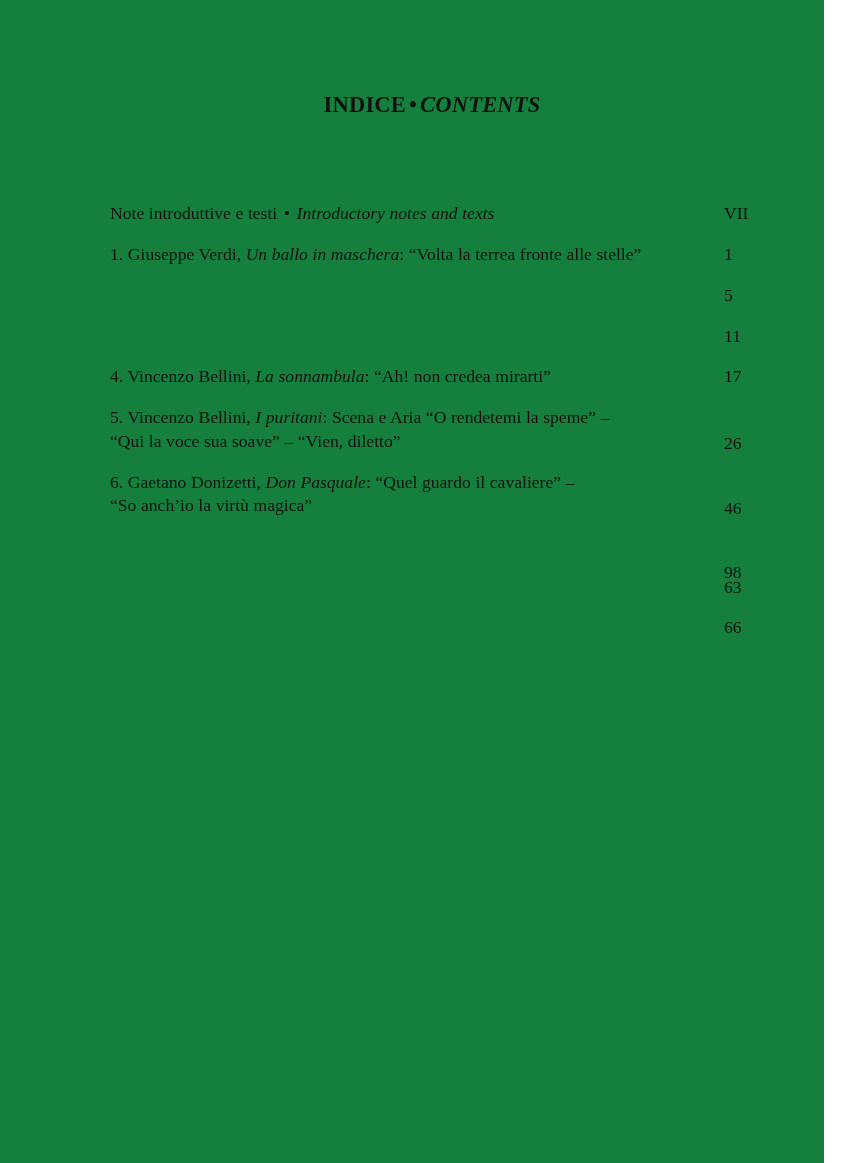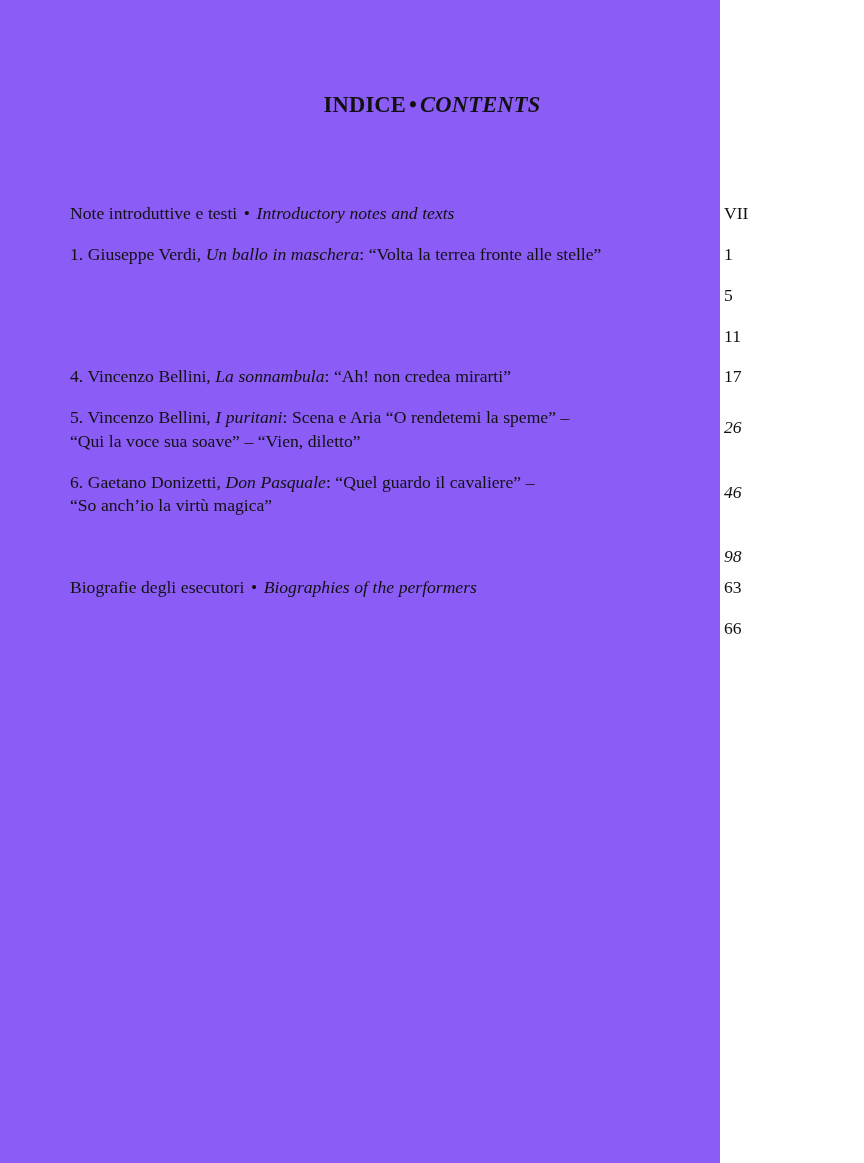--- a/index.html
+++ b/index.html
@@ -12,23 +12,23 @@
     height: 1163px;
     position: relative;
     font-family: "Liberation Serif", "DejaVu Serif", serif;
     color: #111111;
     overflow: hidden;
   }
 
   .page {
     position: absolute;
     top: 0; left: 0;
-    width: 720px;
+    width: 824px;
     height: 1163px;
-    background: #8b5cf6;
+    background: #15803d;
   }
 
   
   .toc-title {
     position: absolute;
     top: 92px;
     left: 0;
     width: 864px;
     text-align: center;
     font-size: 22.5px;
@@ -55,20 +55,21 @@
     top: 202px;
     left: 70px;
     width: 724px;
   }
 
   .toc-entry {
     position: relative;
     display: block;
     margin-bottom: 17.5px;
     min-height: 23px;
+    margin-left: 40px;
   }
 
   .toc-entry .entry-text {
     display: block;
     width: 640px;
     font-size: 17.6px;
     line-height: 23.5px;
     text-align: left;
     word-spacing: 0.2px;
   }
@@ -89,23 +90,22 @@
   }
 
   
   .toc-entry.single .entry-page {
     top: 0;
     bottom: auto;
   }
 
   
   .toc-entry.double .entry-page {
-    top: 10px;
+    top: 26px;
     bottom: auto;
-    font-style: italic;
   }
 
   .it {
     font-style: italic;
   }
   .bullet {
     padding: 0 2px;
   }
 </style>
 </head>
@@ -153,23 +153,20 @@
         <span class="entry-text">
           <span class="entry-line"><span>6. Gaetano Donizetti, </span><span class="it">Don Pasquale</span><span>: “Quel guardo il cavaliere” –</span></span>
           <span class="entry-line"><span>“So anch’io la virtù magica”</span></span>
         </span>
         <span class="entry-page">46</span>
       </div>
       <div class="toc-entry double">
         <span class="entry-page">98</span>
       </div>
       <div class="toc-entry single">
-        <span class="entry-text">
-          <span class="entry-line"><span>Biografie degli esecutori </span><span class="bullet">•</span><span class="it"> Biographies of the performers</span></span>
-        </span>
         <span class="entry-page">63</span>
       </div>
       <div class="toc-entry single">
         <span class="entry-page">66</span>
       </div>
     </div>
 
 </div>
 
 </body></html>

